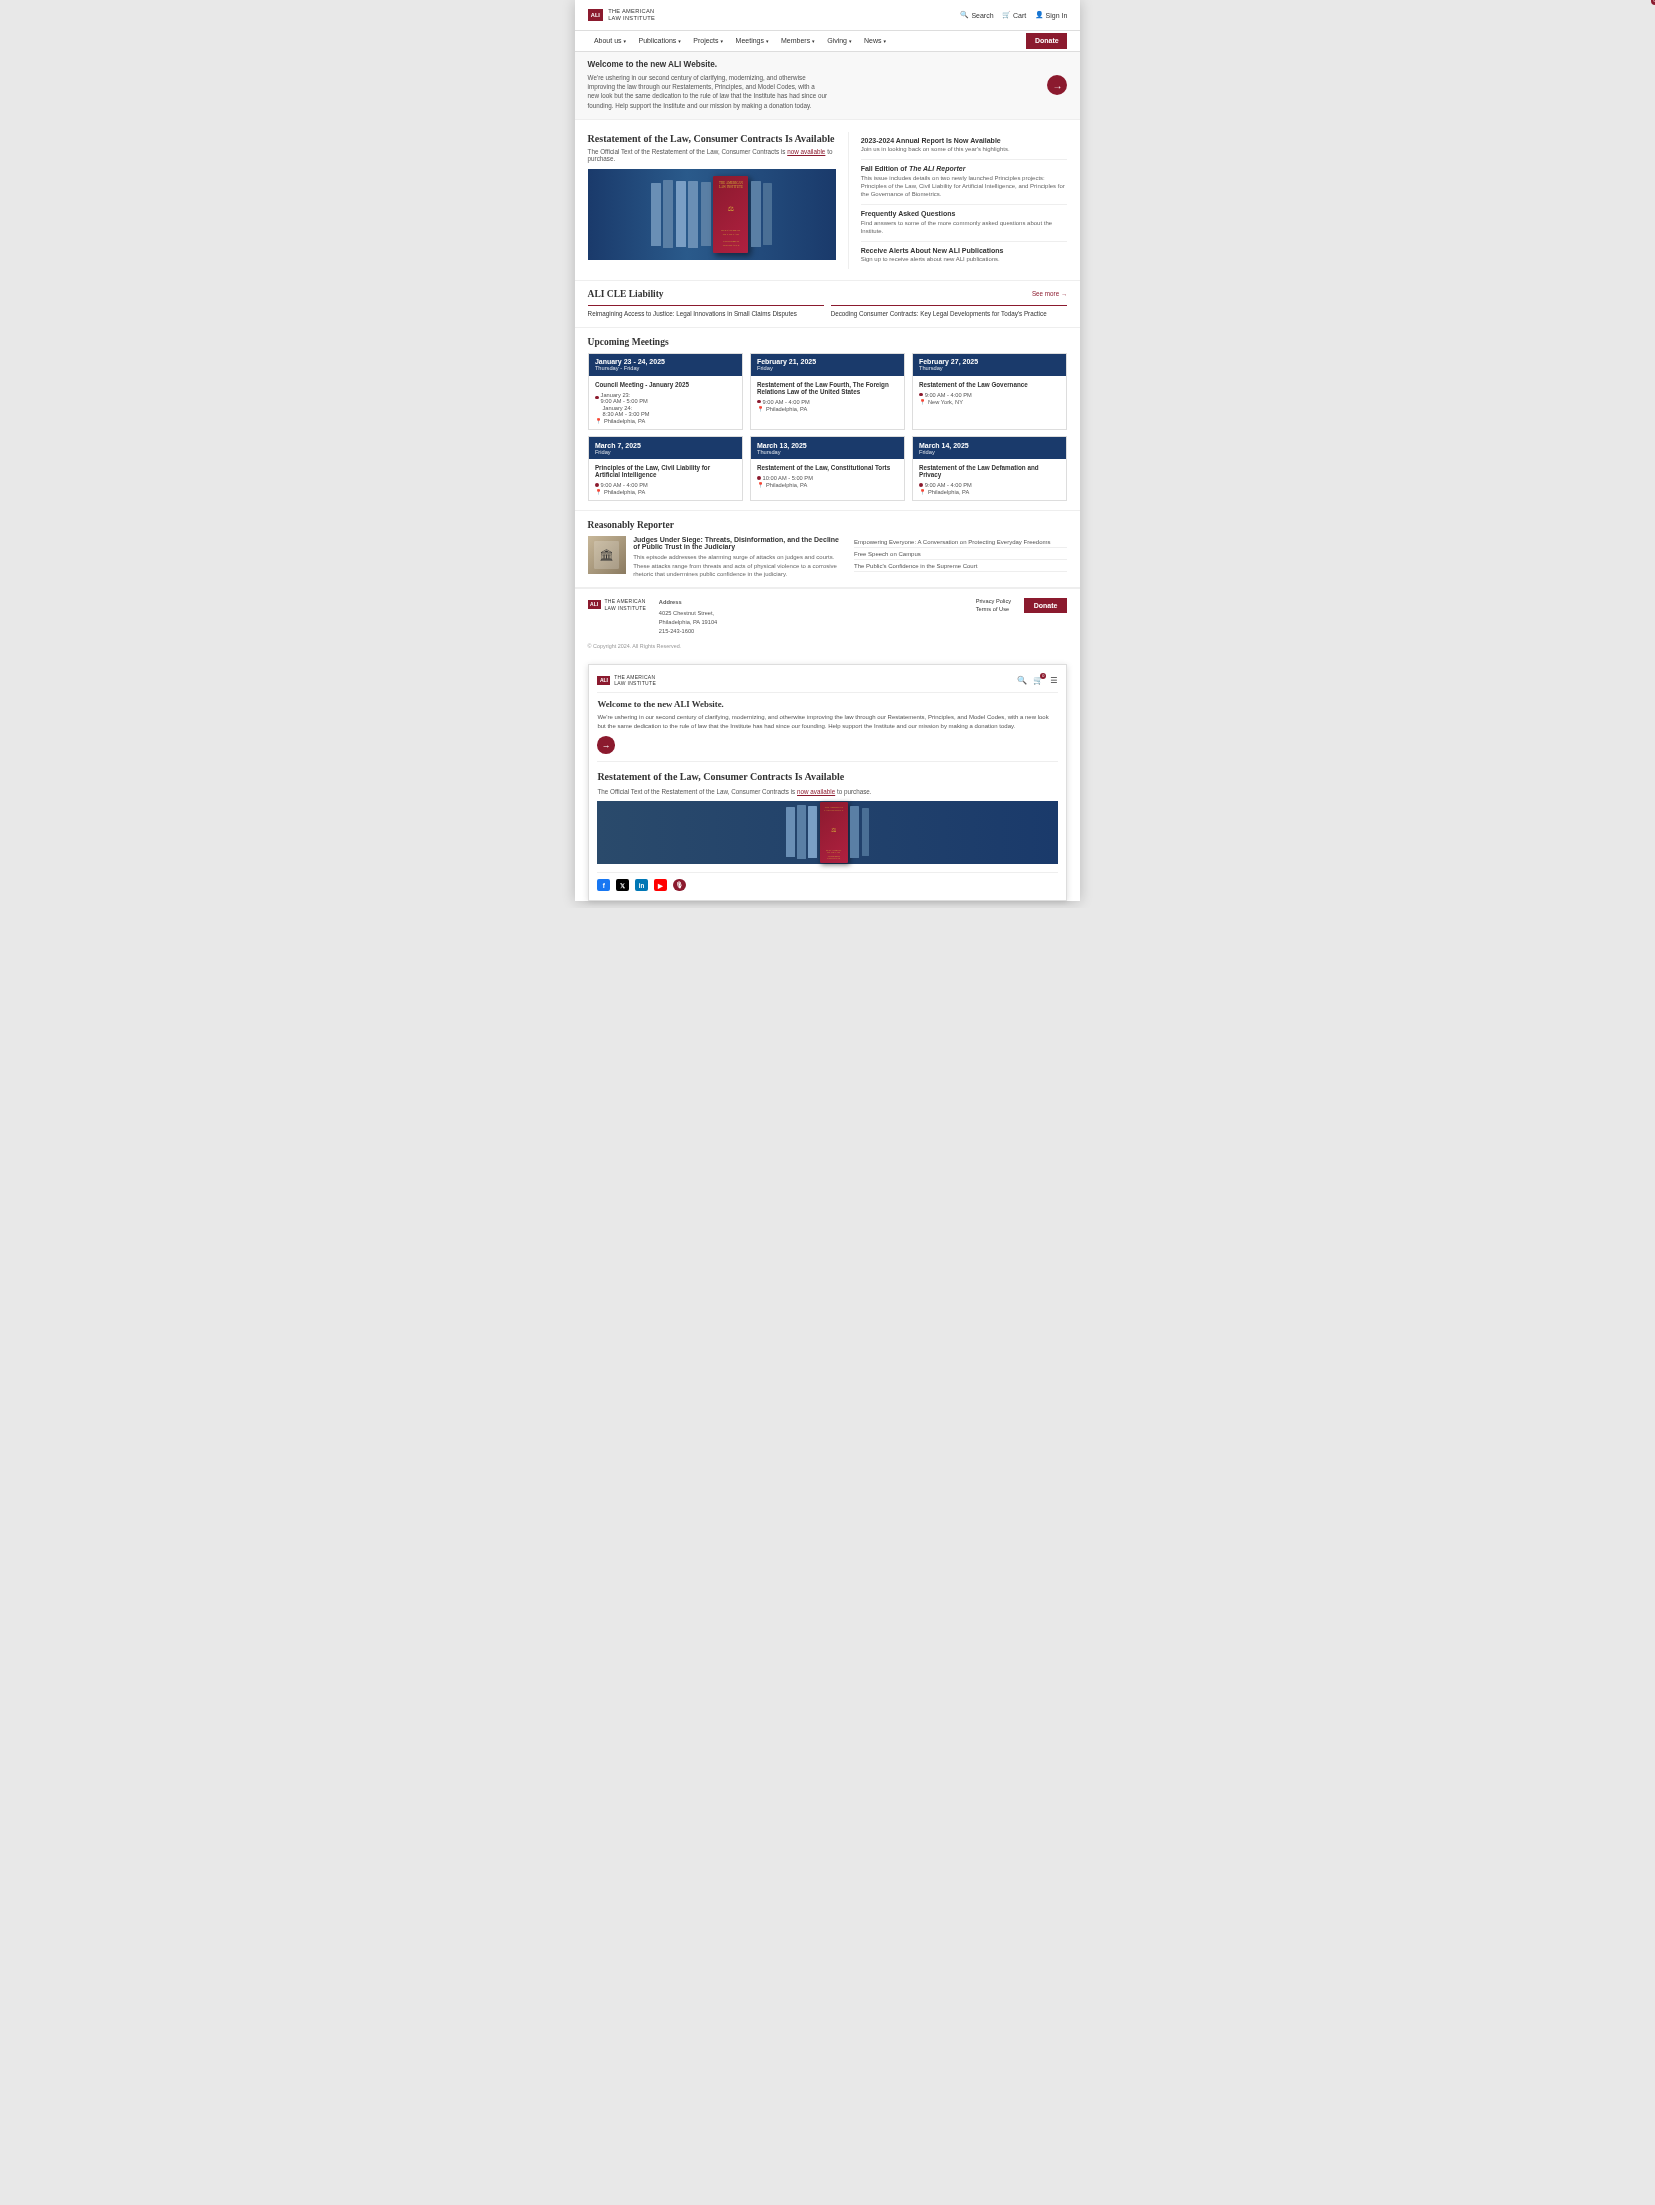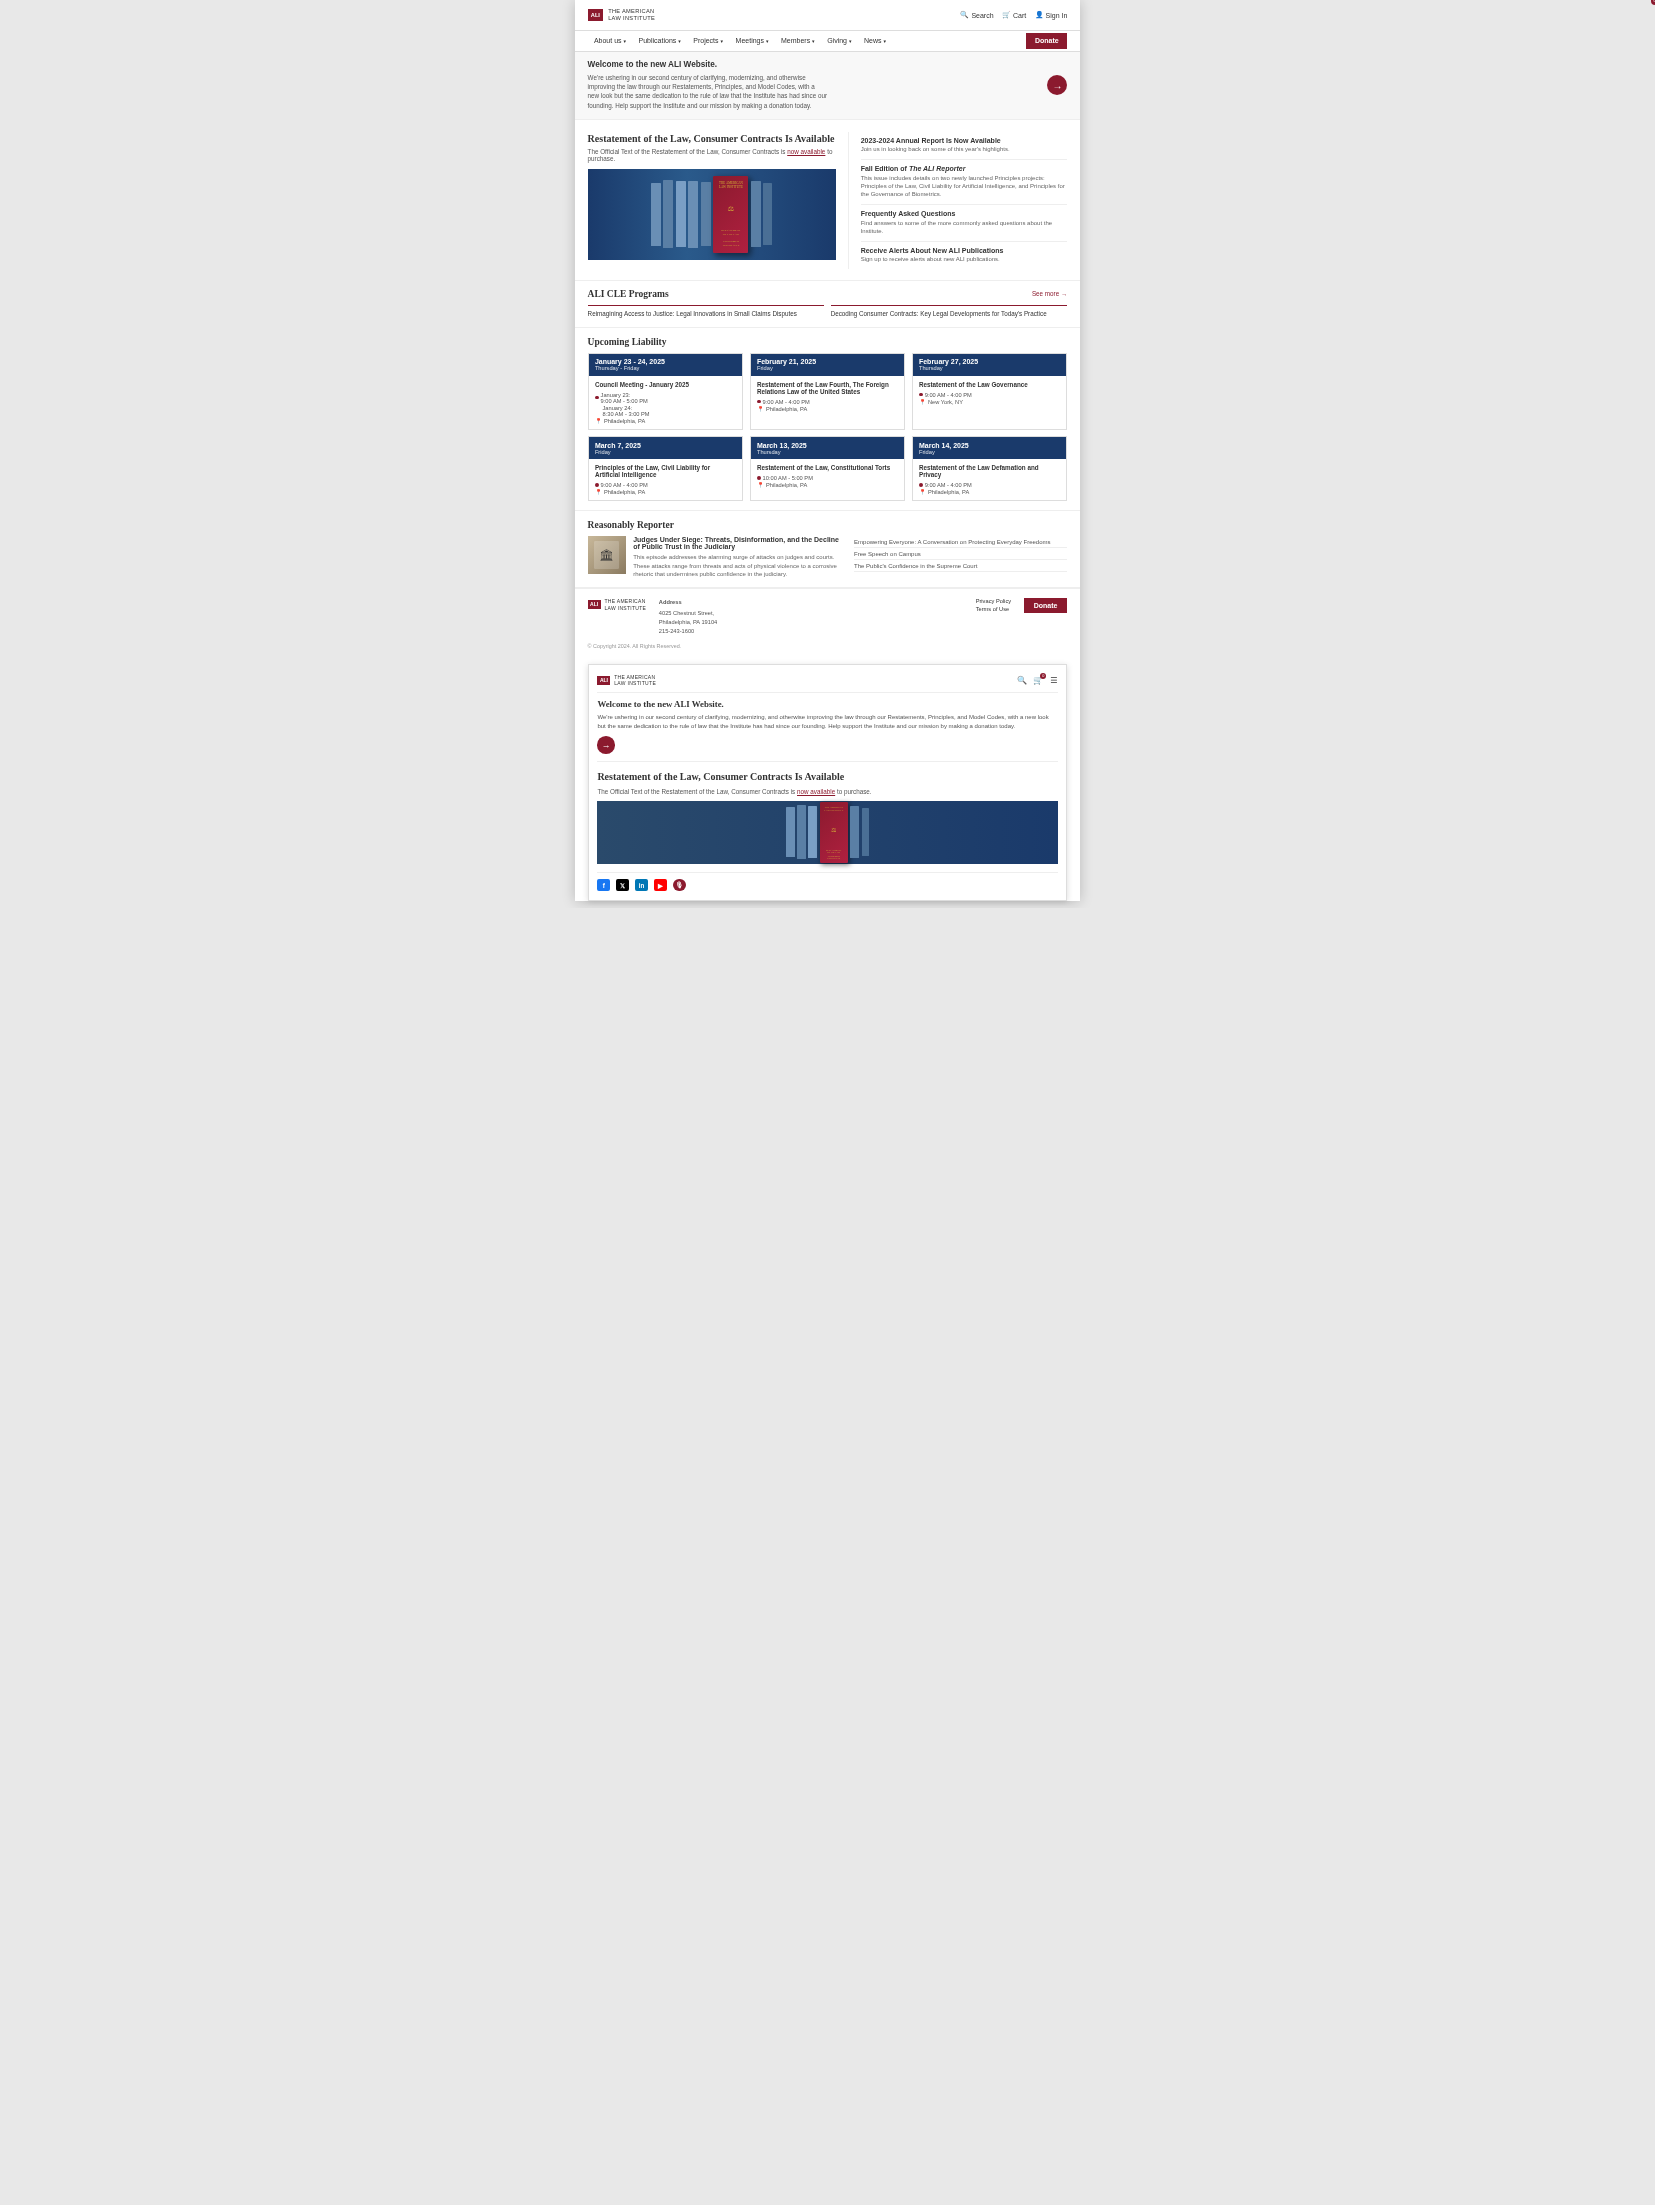--- a/index.html
+++ b/index.html
@@ -216,38 +216,38 @@
       </div>
       <div class="right-item">
         <h3>Receive Alerts About New ALI Publications</h3>
         <p>Sign up to receive alerts about new ALI publications.</p>
       </div>
     </div>
   </div>
 
   <div class="cle-section">
     <div class="section-header">
-      <h2 class="section-title">ALI CLE Programs</h2>
+      <h2 class="section-title">ALI CLE Liability</h2>
       <a class="see-more">
         <span>See more</span> →
       </a>
     </div>
     <div class="cle-grid">
       <div class="cle-card">
         <p>Reimagining Access to Justice: Legal Innovations in Small Claims Disputes</p>
       </div>
       <div class="cle-card">
         <p>Decoding Consumer Contracts: Key Legal Developments for Today's Practice</p>
       </div>
     </div>
   </div>
 
   <div class="meetings-section">
     <div class="section-header">
-      <h2 class="section-title">Upcoming Liability</h2>
+      <h2 class="section-title">Upcoming Meetings</h2>
     </div>
     <div class="meetings-grid">
 
       <div class="meeting-card">
         <div class="meeting-date-header">
           <div class="date">January 23 - 24, 2025</div>
           <div class="day">Thursday - Friday</div>
         </div>
         <div class="meeting-body">
           <div class="meeting-title">Council Meeting - January 2025</div>

